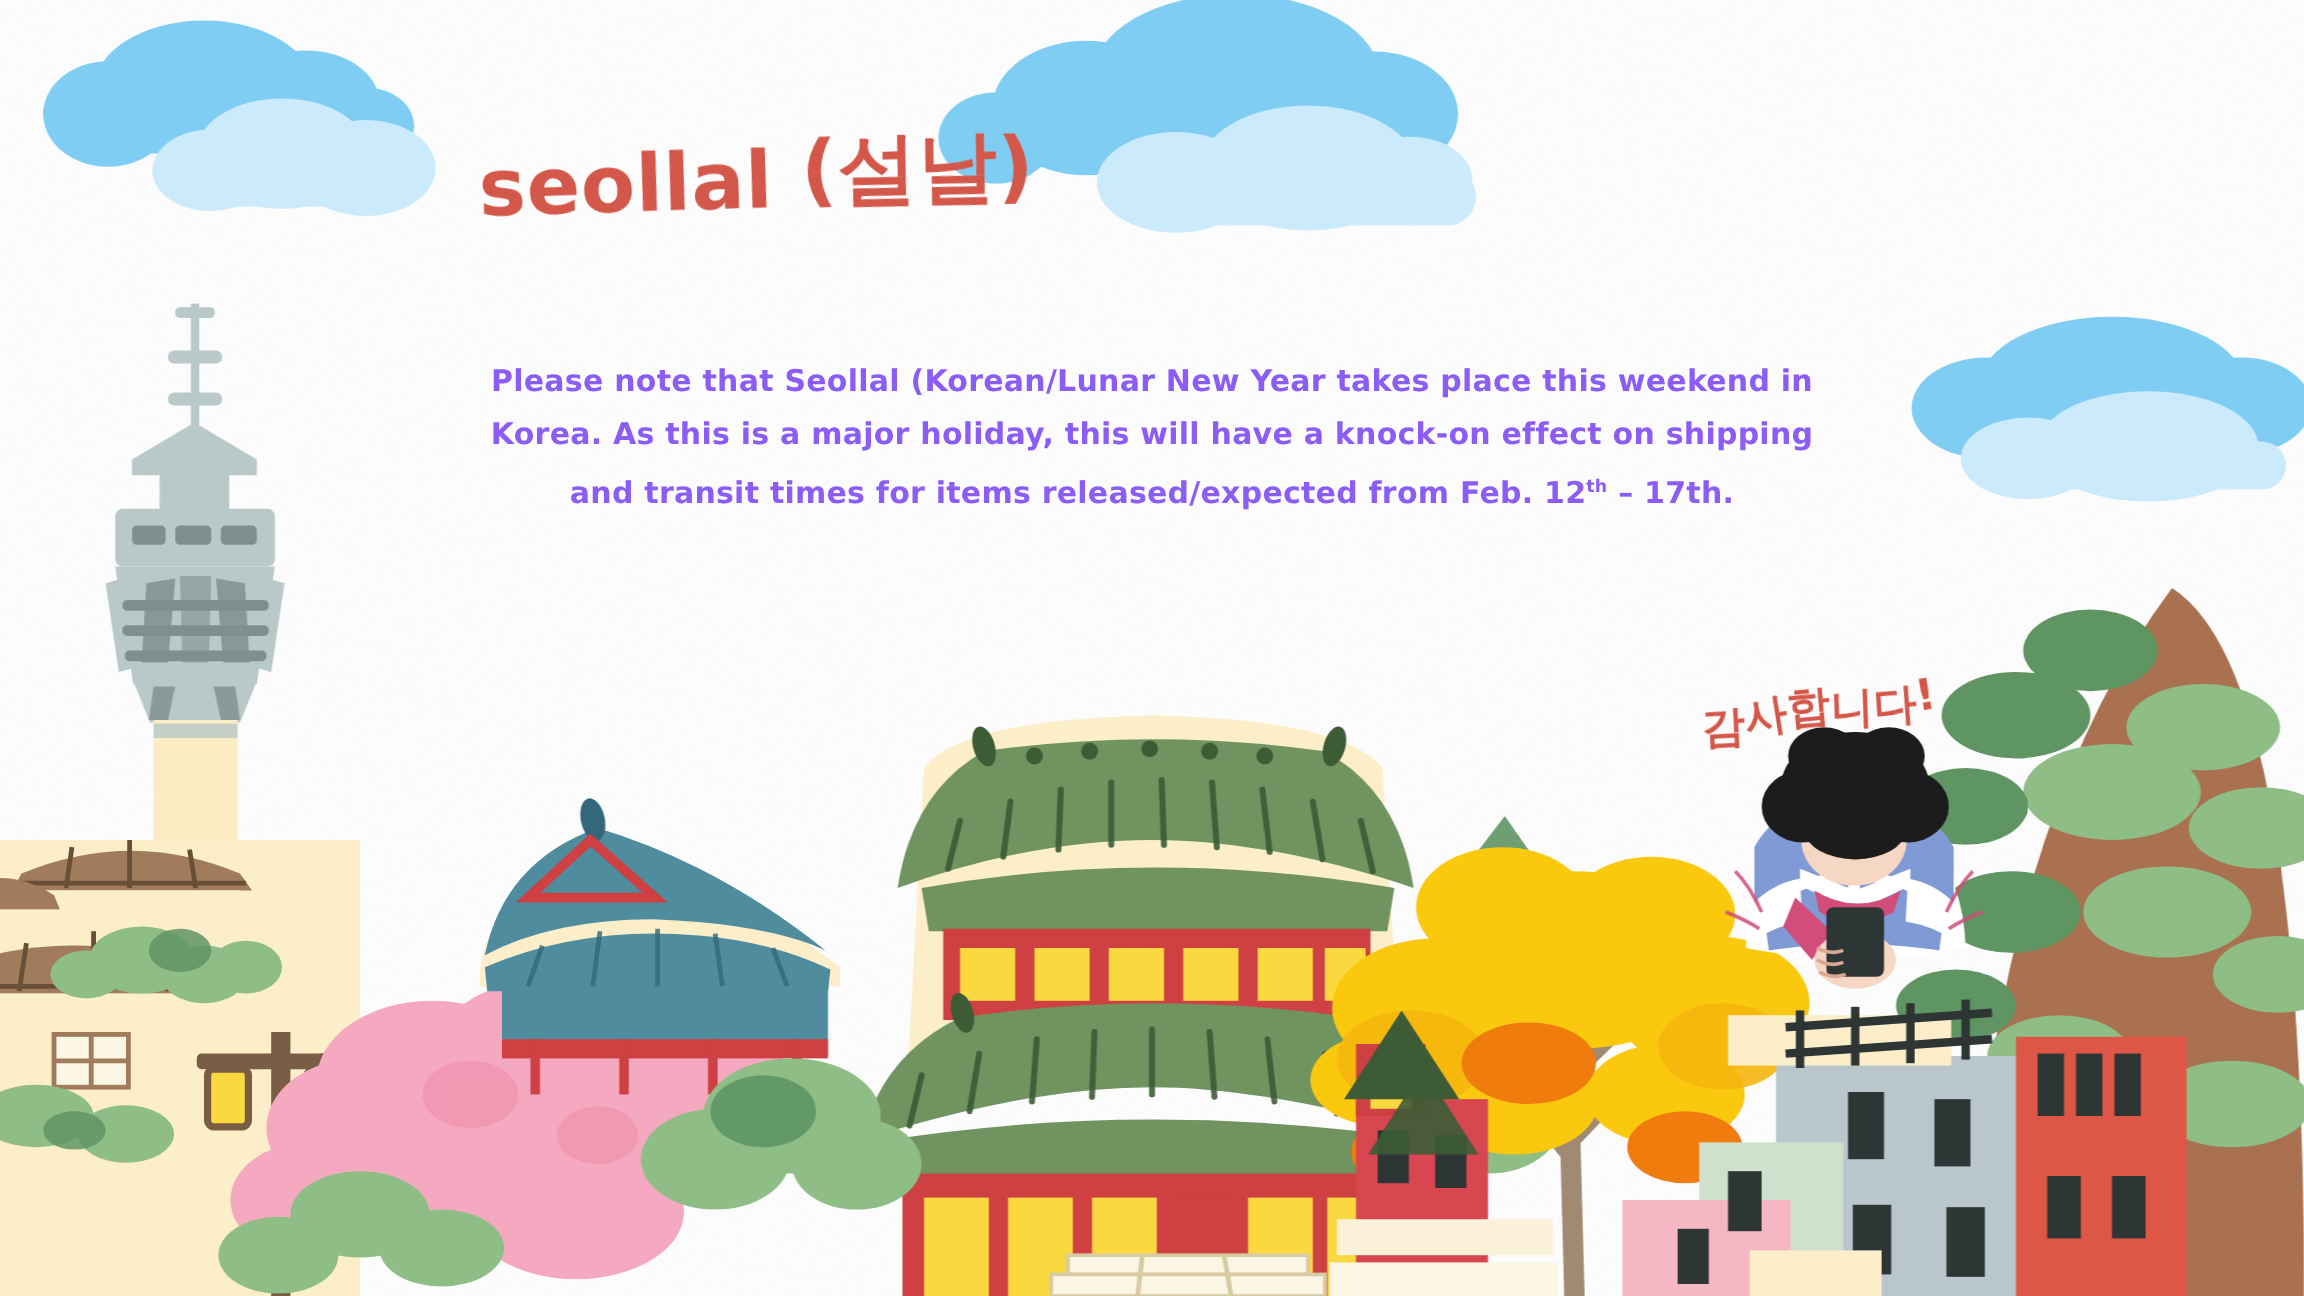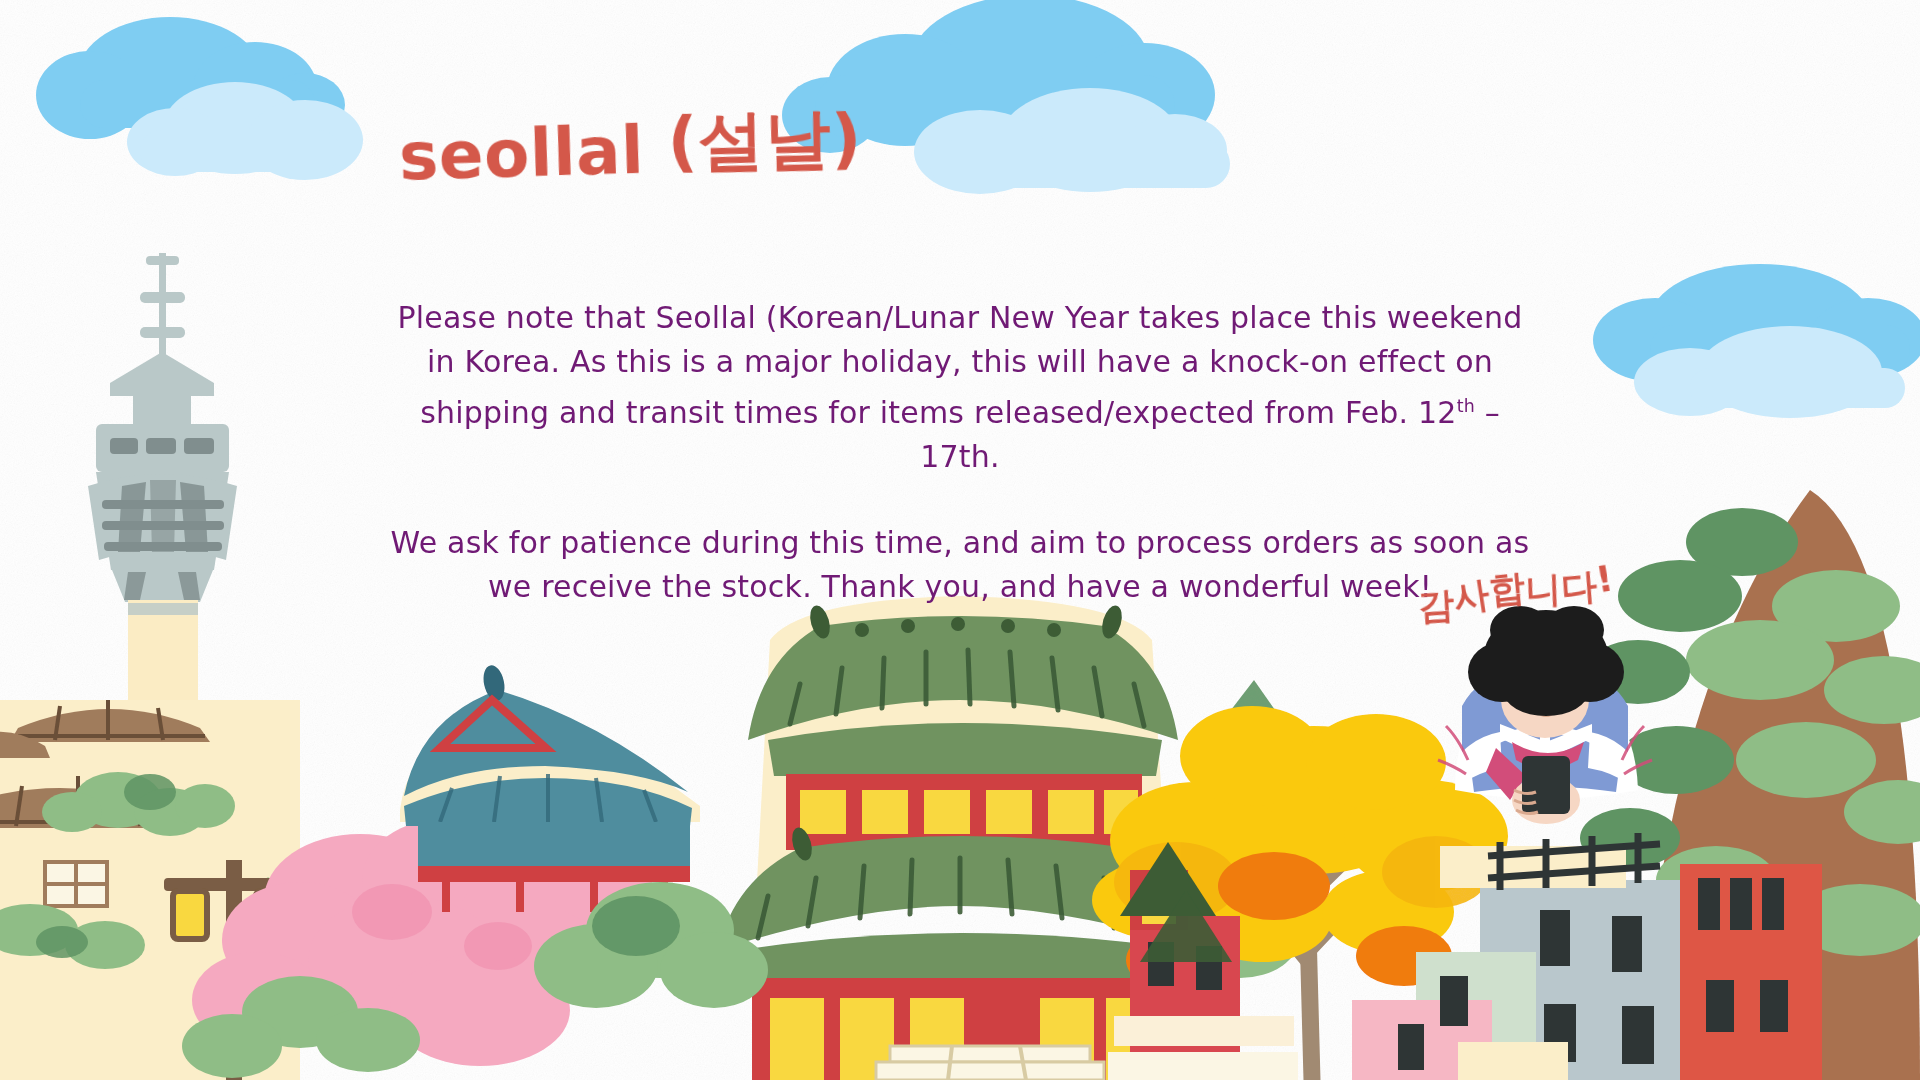--- a/index.html
+++ b/index.html
@@ -20,23 +20,23 @@
     margin:0;font-family:"DejaVu Sans","Liberation Sans",sans-serif;
     font-weight:bold;font-size:66px;letter-spacing:0.5px;
     color:#d4584a;white-space:nowrap;line-height:1.0;
   }
   .title .en{display:inline-block;transform:rotate(1.6deg);}
   .title .kr{display:inline-block;transform:rotate(2.2deg);}
 
   
   .copy{
     position:absolute;left:380px;top:296px;width:1160px;
-    text-align:center;color:#701a75;
+    text-align:center;color:#8b5cf6;
     font-family:"DejaVu Sans","Liberation Sans",sans-serif;
-    font-size:30px;line-height:44px;letter-spacing:0.2px;
+    font-size:25px;line-height:44px;letter-spacing:0.2px;font-weight:bold;
   }
   .copy p{margin:0;}
   .copy .gap{height:42px;}
   .copy sup{font-size:0.58em;vertical-align:super;}
 
   
   .thanks{
     position:absolute;left:1418px;top:566px;width:250px;height:60px;
     color:#d4584a;font-weight:bold;font-size:36px;
     font-family:"DejaVu Sans","Liberation Sans",sans-serif;
@@ -480,20 +480,19 @@
   <div class="title-wrap">
     <h1 class="title">
       <span class="en">seollal</span>
       <span class="kr">(설날)</span>
     </h1>
   </div>
 
   <div class="copy">
     <p><span>Please note that Seollal (Korean/Lunar New Year takes place this weekend in Korea. As this is a major holiday, this will have a knock-on effect on shipping and transit times for items released/expected from Feb. 12</span><sup>th</sup><span> – 17th.</span></p>
     <div class="gap"></div>
-    <p>We ask for patience during this time, and aim to process orders as soon as we receive the stock. Thank you, and have a wonderful week!</p>
   </div>
 
   <div class="thanks">
     <span>감</span><span>사</span><span>합</span><span>니</span><span>다</span><span>!</span>
   </div>
 
 </div>
 
 </body></html>

